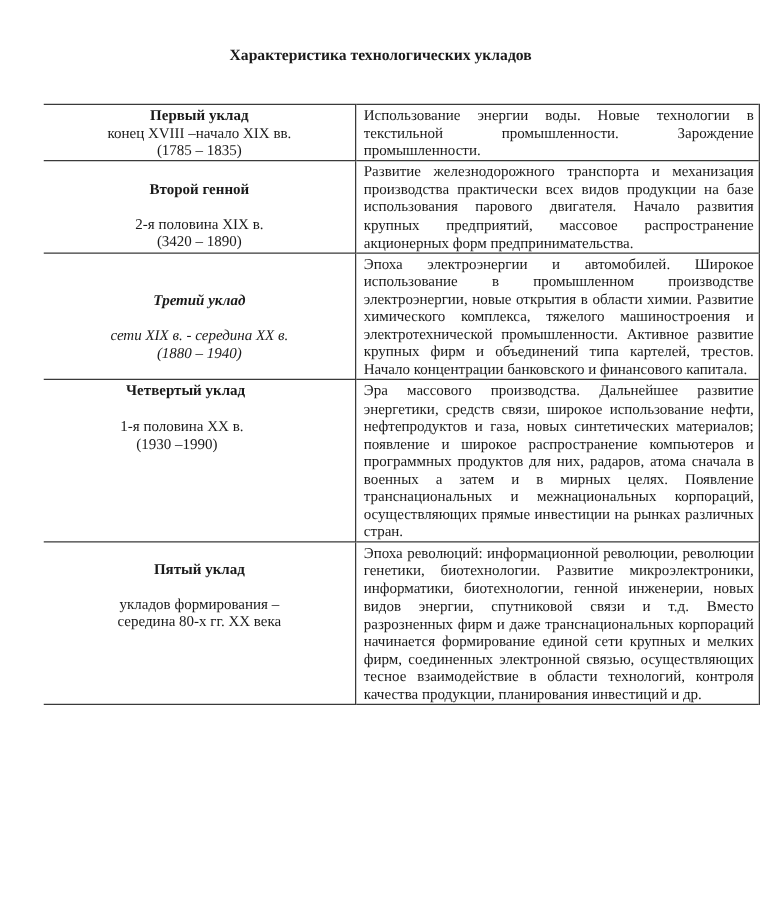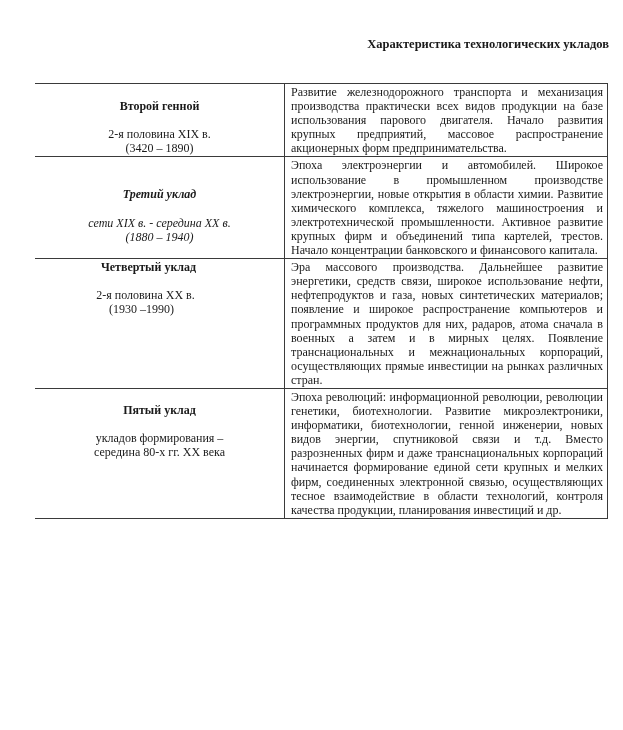--- a/index.html
+++ b/index.html
@@ -1,18 +1,18 @@
 <!DOCTYPE html>
 <html><head>
 <meta charset="utf-8">
 <style>
   html, body { margin: 0; padding: 0; background: #ffffff; }
   body { width: 623px; height: 730px; position: relative; overflow: hidden;
          font-family: "Liberation Serif", "DejaVu Serif", serif; color: #1a1a1a; }
-  .title { position: absolute; top: 37px; left: 0; width: 609px; text-align: right;
+  .title { position: absolute; top: 37px; left: 0; width: 609px; text-align: center;
            font-weight: bold; font-size: 12.5px; }
   table.ukl { position: absolute; top: 83px; left: 35px; width: 562px;
               border-collapse: collapse; table-layout: fixed; }
   table.ukl td { vertical-align: top; font-size: 12px; line-height: 14.1px; padding: 0; }
   table.ukl tr { border-top: 1.5px solid #3a3a3a; border-bottom: 1.5px solid #3a3a3a; }
   td.left { width: 249px; text-align: center; border-right: 1.5px solid #3a3a3a; }
   td.right { width: 312px; text-align: justify; padding: 1px 4px 1px 6px !important;
              border-right: 1.5px solid #3a3a3a; }
   .name { font-weight: bold; display: block; }
   .r1 td.left { padding-top: 1px !important; }
@@ -24,20 +24,28 @@
   .r4 .name { margin-left: -22px; }
   .period-line { display: block; }
 </style>
 </head>
 <body>
 
 <div class="title">Характеристика технологических укладов</div>
 
 <table class="ukl">
   <tbody>
+    <tr class="r1">
+      <td class="left">
+        <span class="name">Первый уклад</span>
+        <span class="period-line">конец XVIII –начало XIX вв.</span>
+        <span class="period-line">(1785 – 1835)</span>
+      </td>
+      <td class="right">Использование энергии воды. Новые технологии в текстильной промышленности. Зарождение промышленности.</td>
+    </tr>
     <tr class="r2">
       <td class="left">
         <span class="name">Второй генной</span>
         <span class="gap"></span>
         <span class="period-line">2-я половина XIX в.</span>
         <span class="period-line">(3420 – 1890)</span>
       </td>
       <td class="right">Развитие железнодорожного транспорта и механизация производства практически всех видов продукции на базе использования парового двигателя. Начало развития крупных предприятий, массовое распространение акционерных форм предпринимательства.</td>
     </tr>
     <tr class="r3">
@@ -46,21 +54,21 @@
         <span class="gap"></span>
         <span class="period-line">сети XIX в. - середина  XX в.</span>
         <span class="period-line">(1880 – 1940)</span>
       </td>
       <td class="right">Эпоха электроэнергии и автомобилей. Широкое использование в промышленном производстве электроэнергии, новые открытия в области химии.  Развитие химического комплекса, тяжелого машиностроения и электротехнической промышленности. Активное развитие крупных фирм и объединений типа картелей, трестов. Начало концентрации банковского и финансового капитала.</td>
     </tr>
     <tr class="r4">
       <td class="left">
         <span class="name">Четвертый уклад</span>
         <span class="gap"></span>
-        <span class="period-line" style="margin-left:-28px">2-я половина XX в.</span>
+        <span class="period-line" style="margin-left:-28px">1-я половина XX в.</span>
         <span class="period-line" style="margin-left:-36px">(1930 –1990)</span>
       </td>
       <td class="right">Эра массового производства. Дальнейшее развитие энергетики, средств связи, широкое использование нефти, нефтепродуктов и газа,  новых синтетических материалов; появление  и широкое распространение компьютеров и программных продуктов для них, радаров, атома сначала в военных а затем и в мирных целях. Появление транснациональных и межнациональных корпораций, осуществляющих прямые инвестиции на рынках различных стран.</td>
     </tr>
     <tr class="r5">
       <td class="left">
         <span class="name">Пятый уклад</span>
         <span class="gap"></span>
         <span class="period-line">укладов формирования –</span>
         <span class="period-line">середина 80-х гг. XX века</span>

